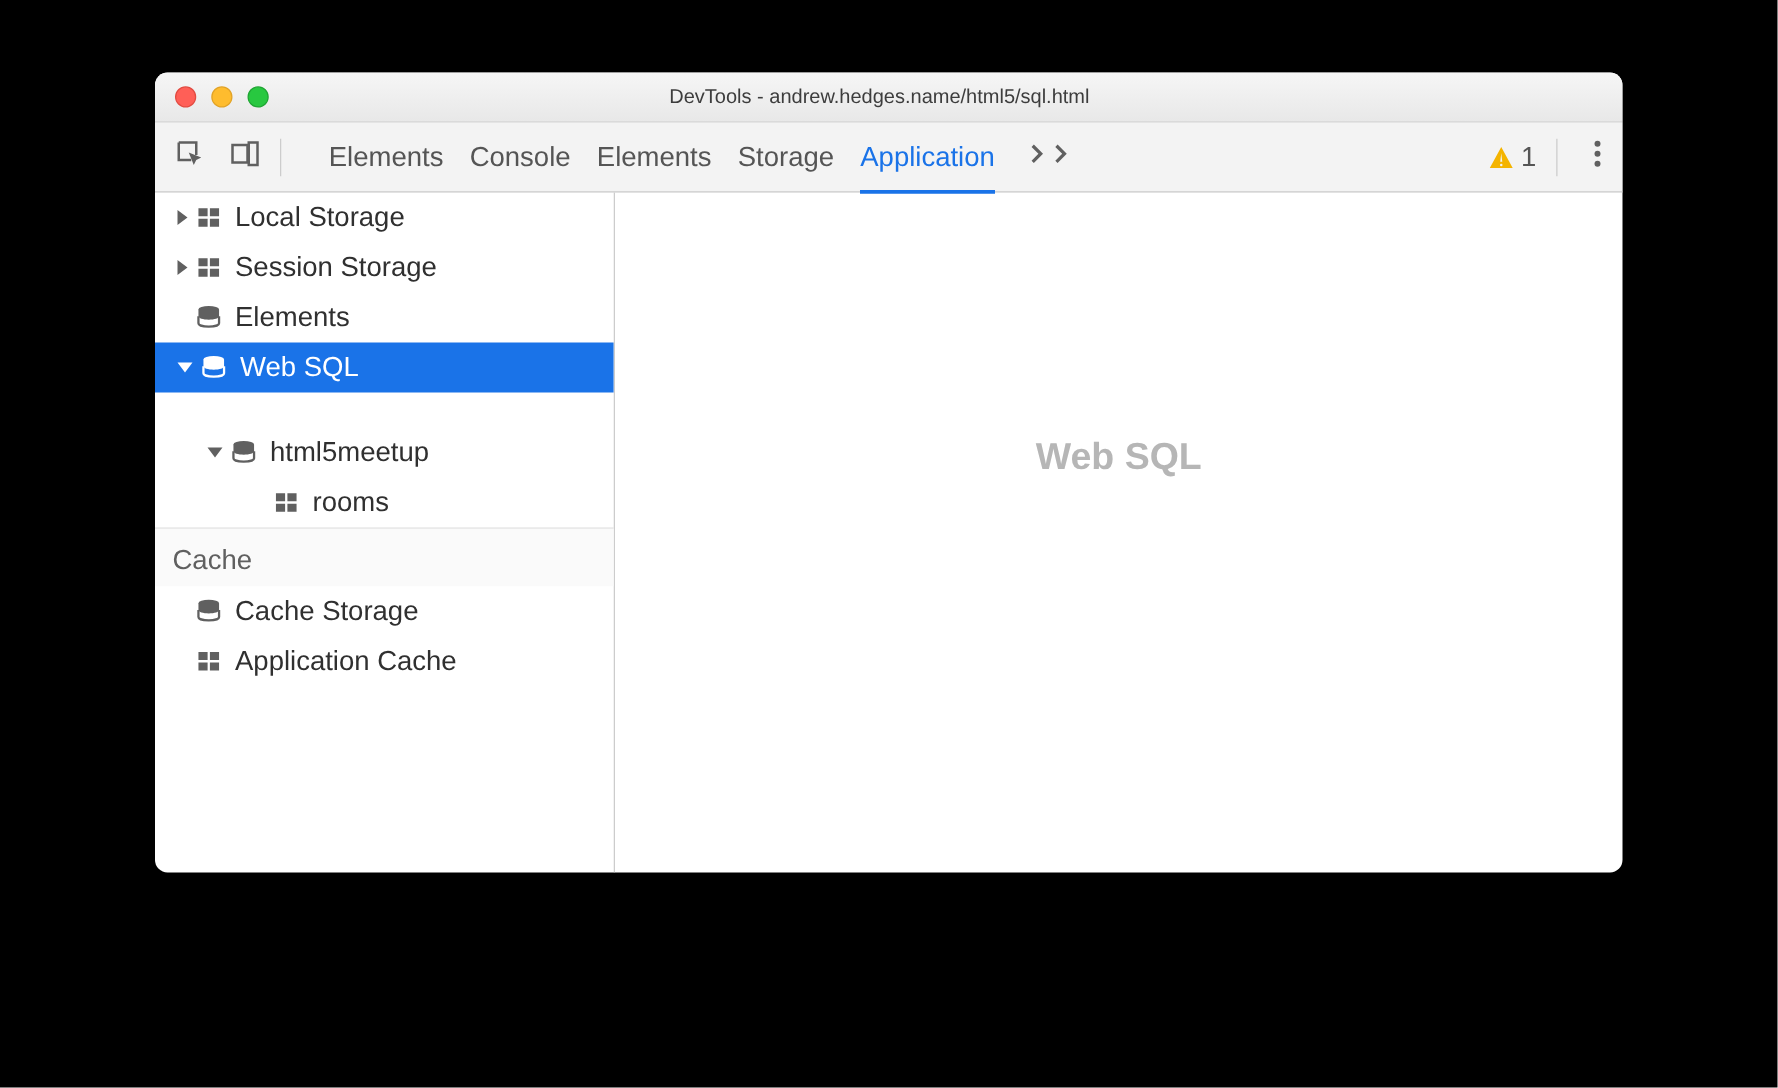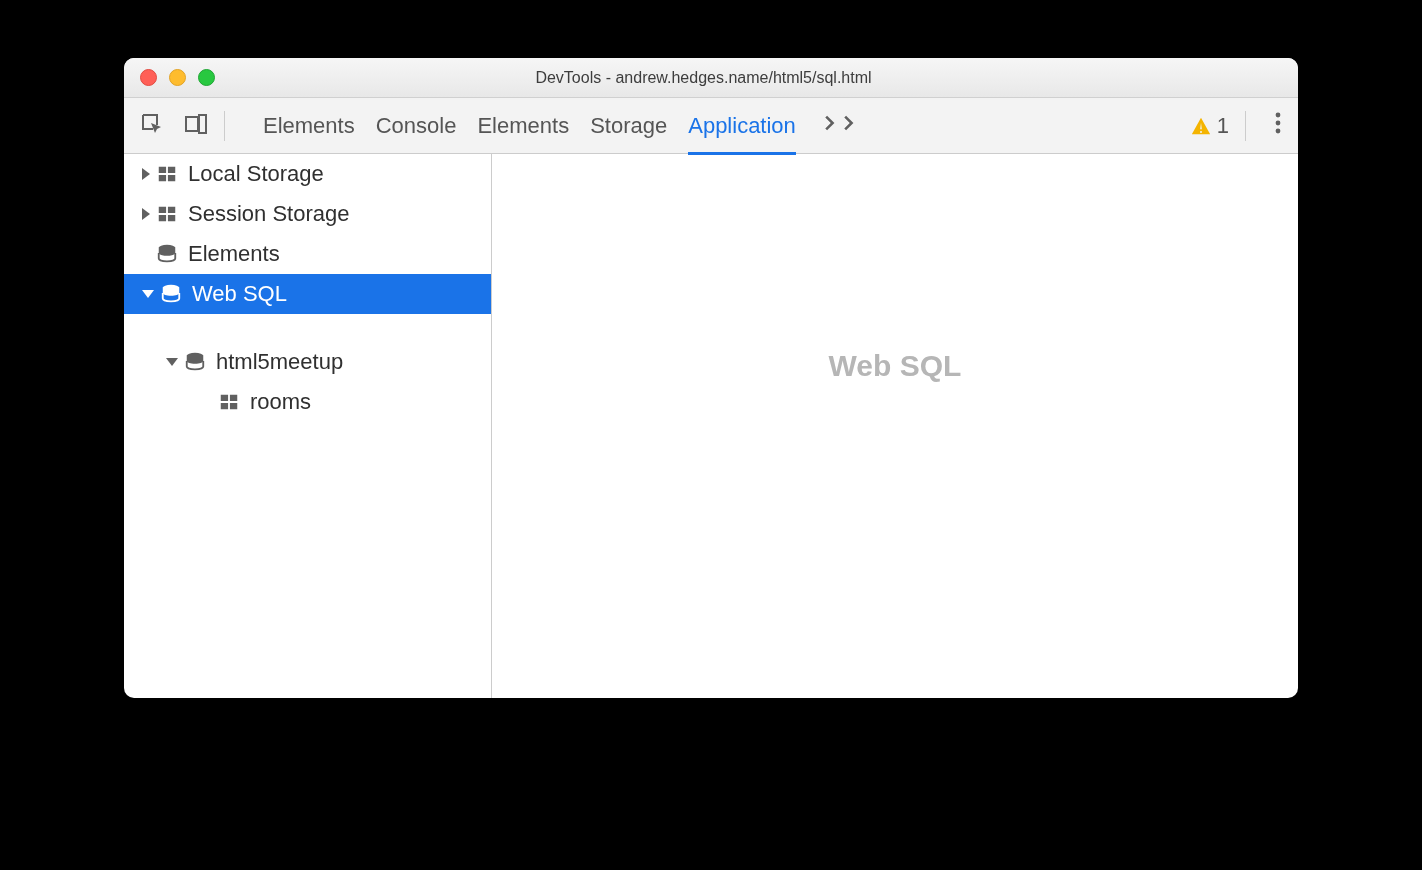--- a/index.html
+++ b/index.html
@@ -265,20 +265,45 @@
           <span class="ico">
               <svg viewBox="0 0 24 24">
                 <path d="M3 4h8v7H3zM13 4h8v7h-8zM3 13h8v7H3zM13 13h8v7h-8z"></path>
               </svg>
             </span>
           <span>rooms</span>
         </div>
 
       </div>
 
+      <div class="side-section">
+        <div class="section-header">Cache</div>
+
+        <div class="tree-item indent-0">
+          <span class="chev-placeholder"></span>
+          <span class="ico">
+              <svg viewBox="0 0 24 24">
+                <ellipse cx="12" cy="5" rx="9" ry="3"></ellipse>
+                <path d="M3 5v6c0 1.7 4 3 9 3s9-1.3 9-3V5"></path>
+                <path d="M3 11v6c0 1.7 4 3 9 3s9-1.3 9-3v-6" fill="none" stroke="#606060" stroke-width="2"></path>
+              </svg>
+            </span>
+          <span>Cache Storage</span>
+        </div>
+
+        <div class="tree-item indent-0">
+          <span class="chev-placeholder"></span>
+          <span class="ico">
+              <svg viewBox="0 0 24 24">
+                <path d="M3 4h8v7H3zM13 4h8v7h-8zM3 13h8v7H3zM13 13h8v7h-8z"></path>
+              </svg>
+            </span>
+          <span>Application Cache</span>
+        </div>
+      </div>
 
     </div>
 
     <div class="content">
       <div class="placeholder">Web SQL</div>
     </div>
   </div>
 
 </div>
 

